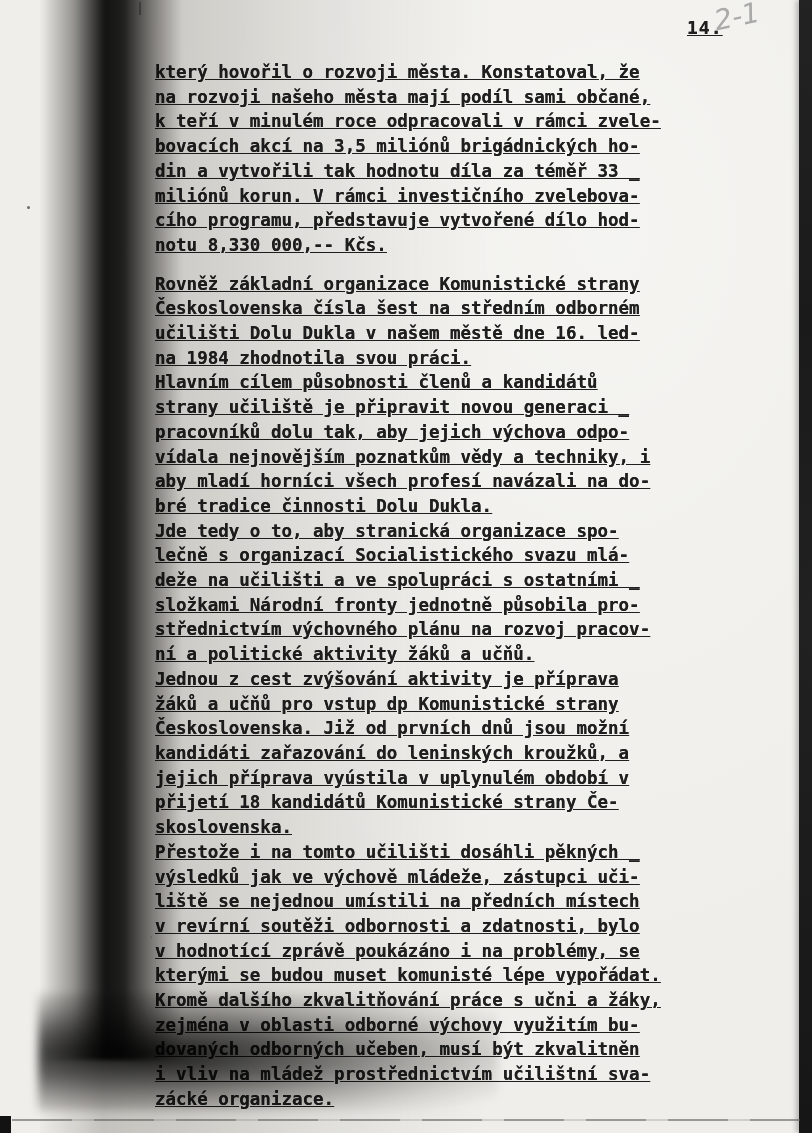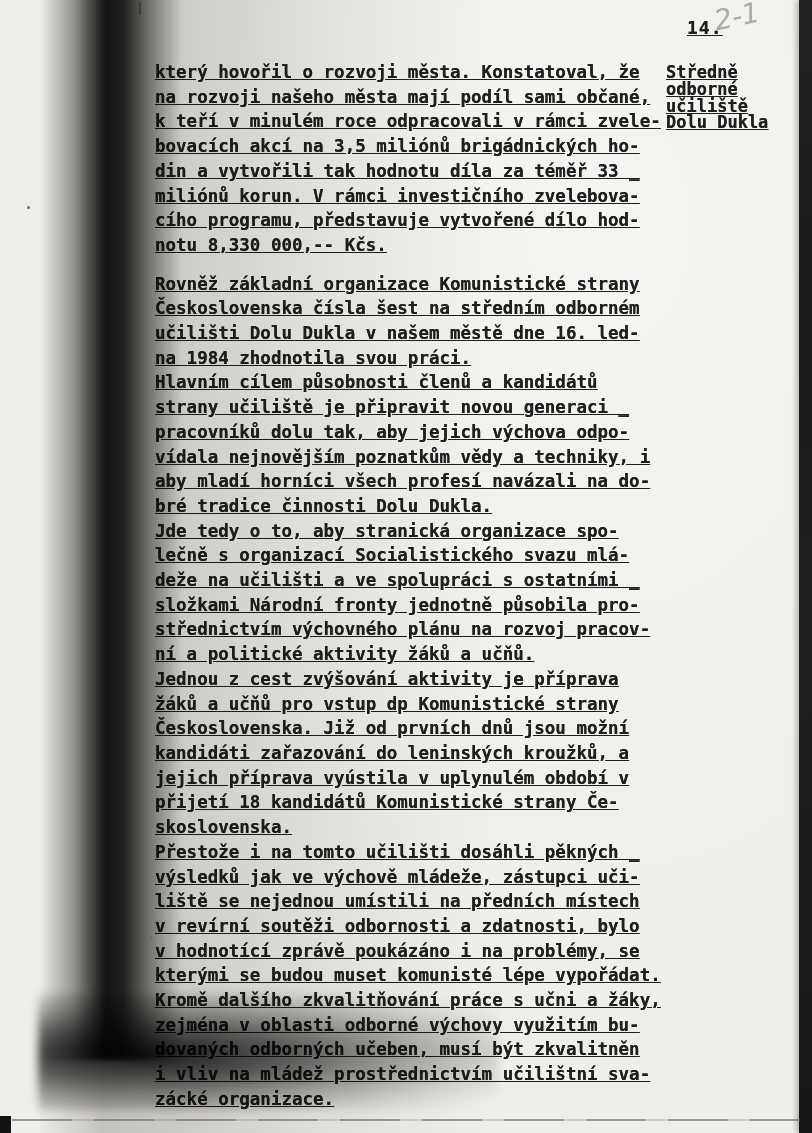--- a/index.html
+++ b/index.html
@@ -118,26 +118,20 @@
 </style>
 </head>
 <body>
 
 <div class="page">
 
   <div class="handwritten">2-1</div>
 
   <div class="page-number typewriter">14.</div>
 
-  <div class="margin-note typewriter">
-      <div class="tline">Středně</div>
-      <div class="tline">odborné</div>
-      <div class="tline">učiliště</div>
-      <div class="tline">Dolu Dukla</div>
-    </div>
 
   <div class="body-text typewriter">
     <div class="para">
         <div class="tline">který hovořil o rozvoji města. Konstatoval, že</div>
         <div class="tline">na rozvoji našeho města mají podíl sami občané,</div>
         <div class="tline">k teří v minulém roce odpracovali v rámci zvele-</div>
         <div class="tline">bovacích akcí na 3,5 miliónů brigádnických ho-</div>
         <div class="tline">din a vytvořili tak hodnotu díla za téměř 33 _</div>
         <div class="tline">miliónů korun. V rámci investičního zvelebova-</div>
         <div class="tline">cího programu, představuje vytvořené dílo hod-</div>

